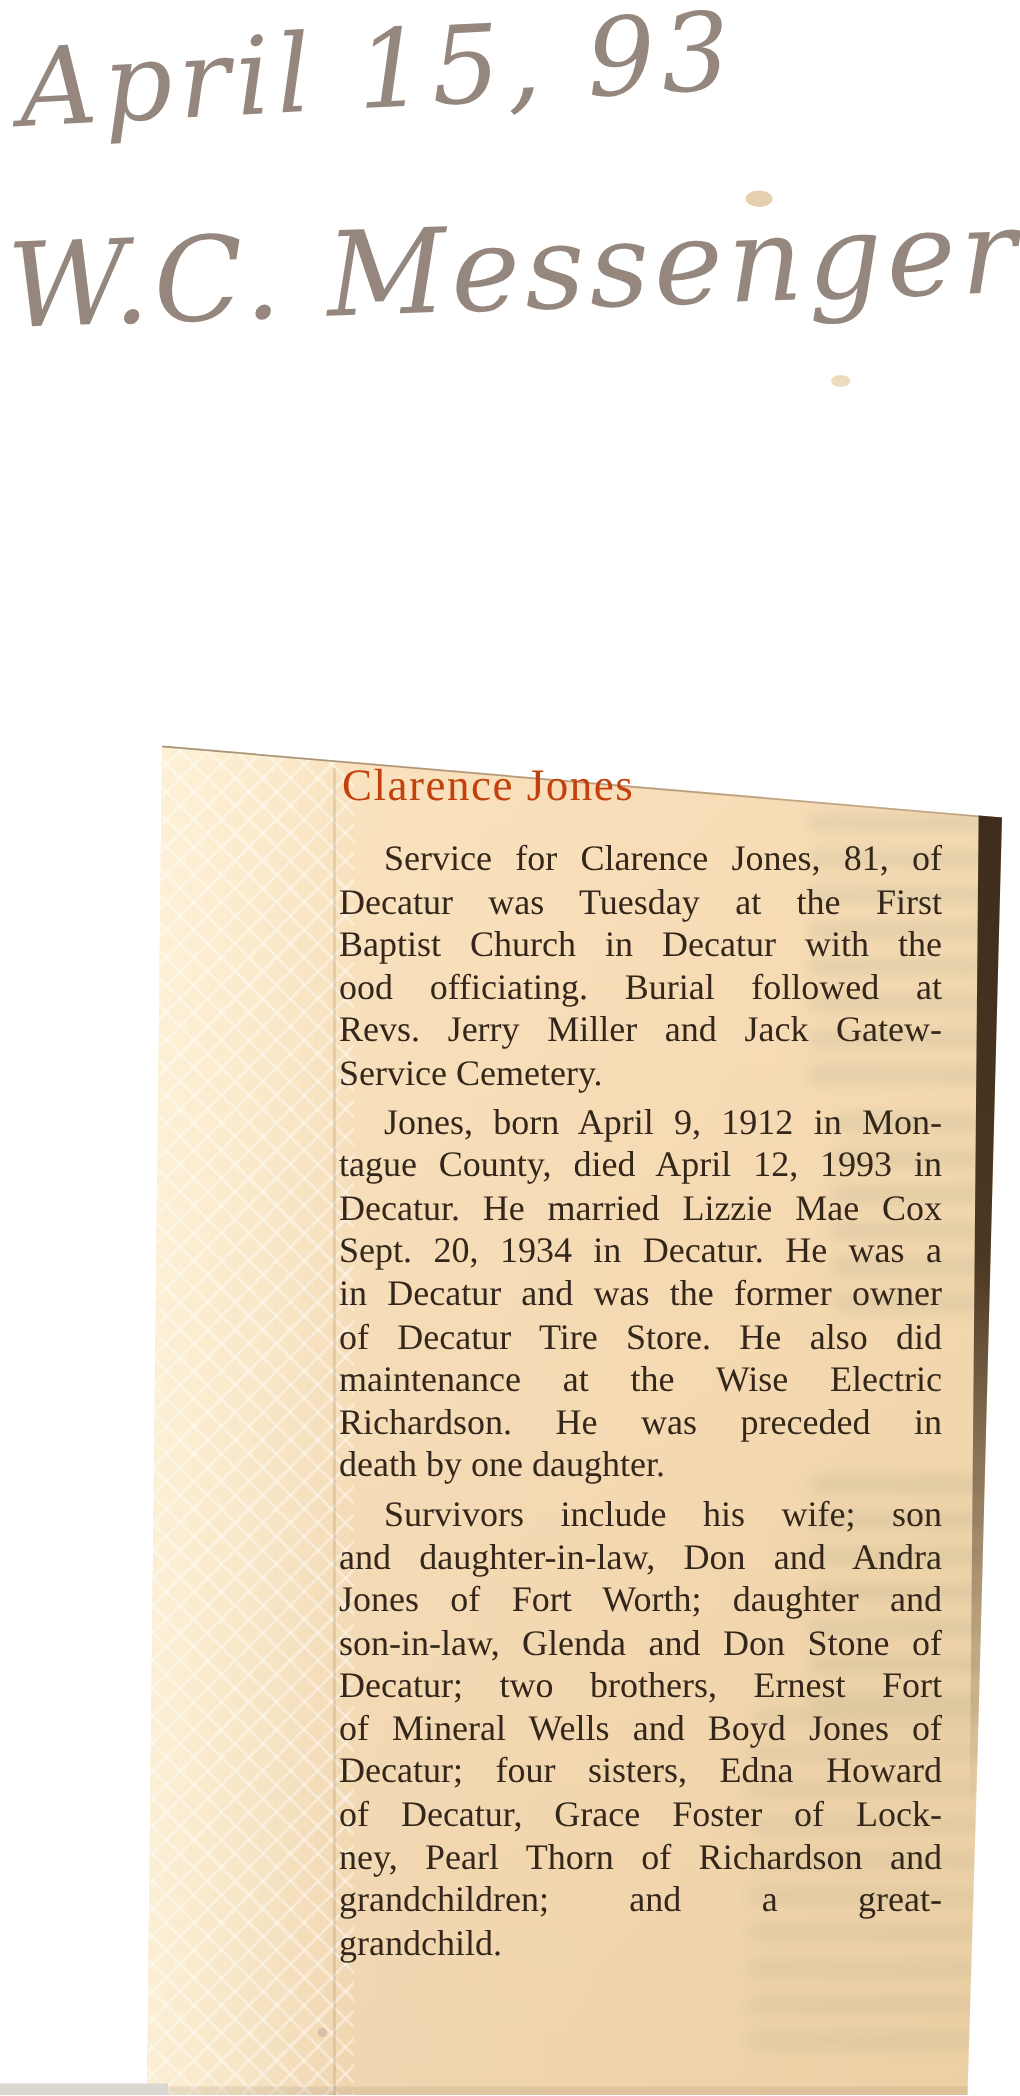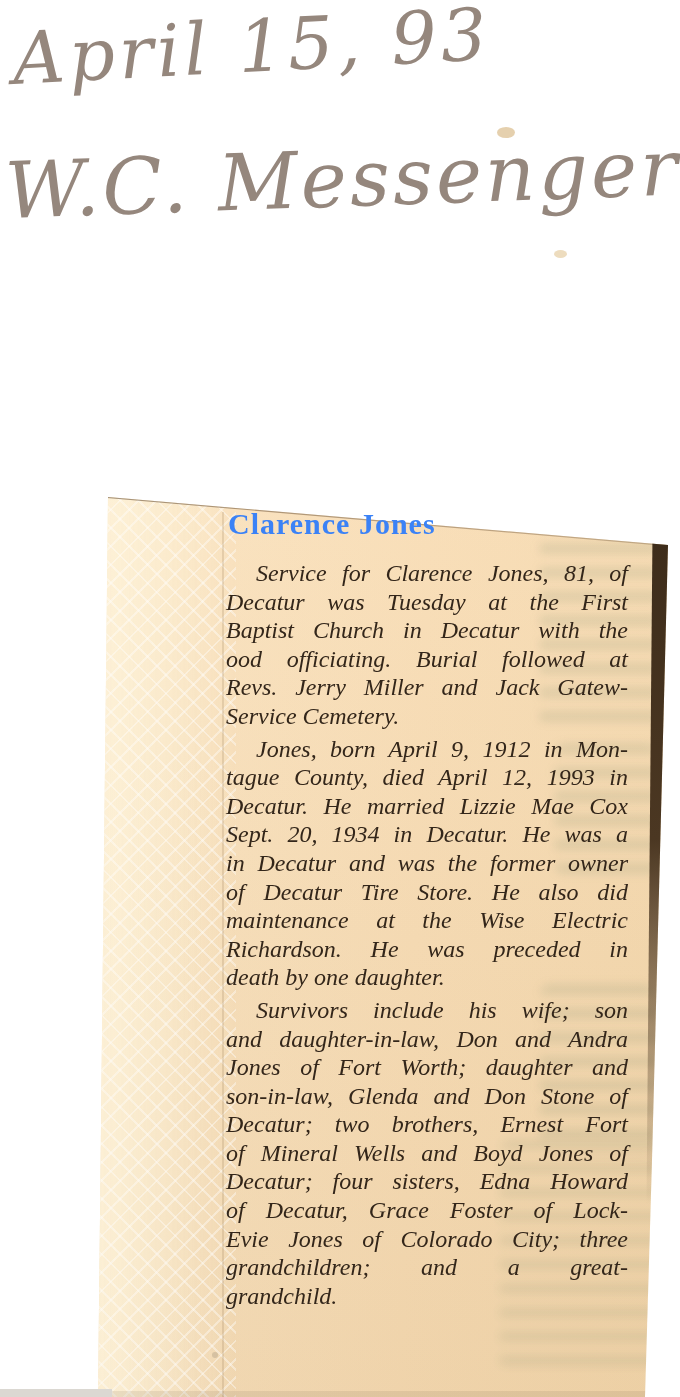--- a/index.html
+++ b/index.html
@@ -67,29 +67,28 @@
   .ghost3{left:444px;top:491px;width:115px;height:170px;}
   .ghost4{left:404px;top:646px;width:160px;height:230px;opacity:.8;}
 
   
   .obit{
     position:absolute;left:226px;top:506px;width:402px;
     color:#33261a;
   }
   .obit-title{
     margin:0 0 17px 2px;
-    font-size:30px;font-weight:700;line-height:36px;letter-spacing:1px;
-    color:#3b82f6;
+    font-size:30px;font-weight:400;line-height:36px;letter-spacing:1px;
+    color:#c2410c;
   }
   .para{margin:4px 0 0 0;}
   .line{
     font-size:24px;line-height:28.6px;height:28.6px;
     text-align:justify;text-align-last:justify;
     white-space:normal;
-    font-style:italic;
   }
   .line.first{text-indent:30px;}
   .line.last{text-align-last:left;}
 
   .scan-bottom{
     position:absolute;left:0;top:1389px;width:112px;height:8px;
     background:#dbd8d2;
   }
 </style>
 </head>
@@ -142,21 +141,21 @@
         </div>
         <div class="para">
           <div class="line first">Survivors include his wife; son</div>
           <div class="line">and daughter-in-law, Don and Andra</div>
           <div class="line">Jones of Fort Worth; daughter and</div>
           <div class="line">son-in-law, Glenda and Don Stone of</div>
           <div class="line">Decatur; two brothers, Ernest Fort</div>
           <div class="line">of Mineral Wells and Boyd Jones of</div>
           <div class="line">Decatur; four sisters, Edna Howard</div>
           <div class="line">of Decatur, Grace Foster of Lock-</div>
-          <div class="line">Evie Jones of Colorado City; three</div>
+          <div class="line">ney, Pearl Thorn of Richardson and</div>
           <div class="line">grandchildren; and a great-</div>
           <div class="line last">grandchild.</div>
         </div>
       </div>
   </div>
 
   <div class="scan-bottom"></div>
 
 </div>
 

